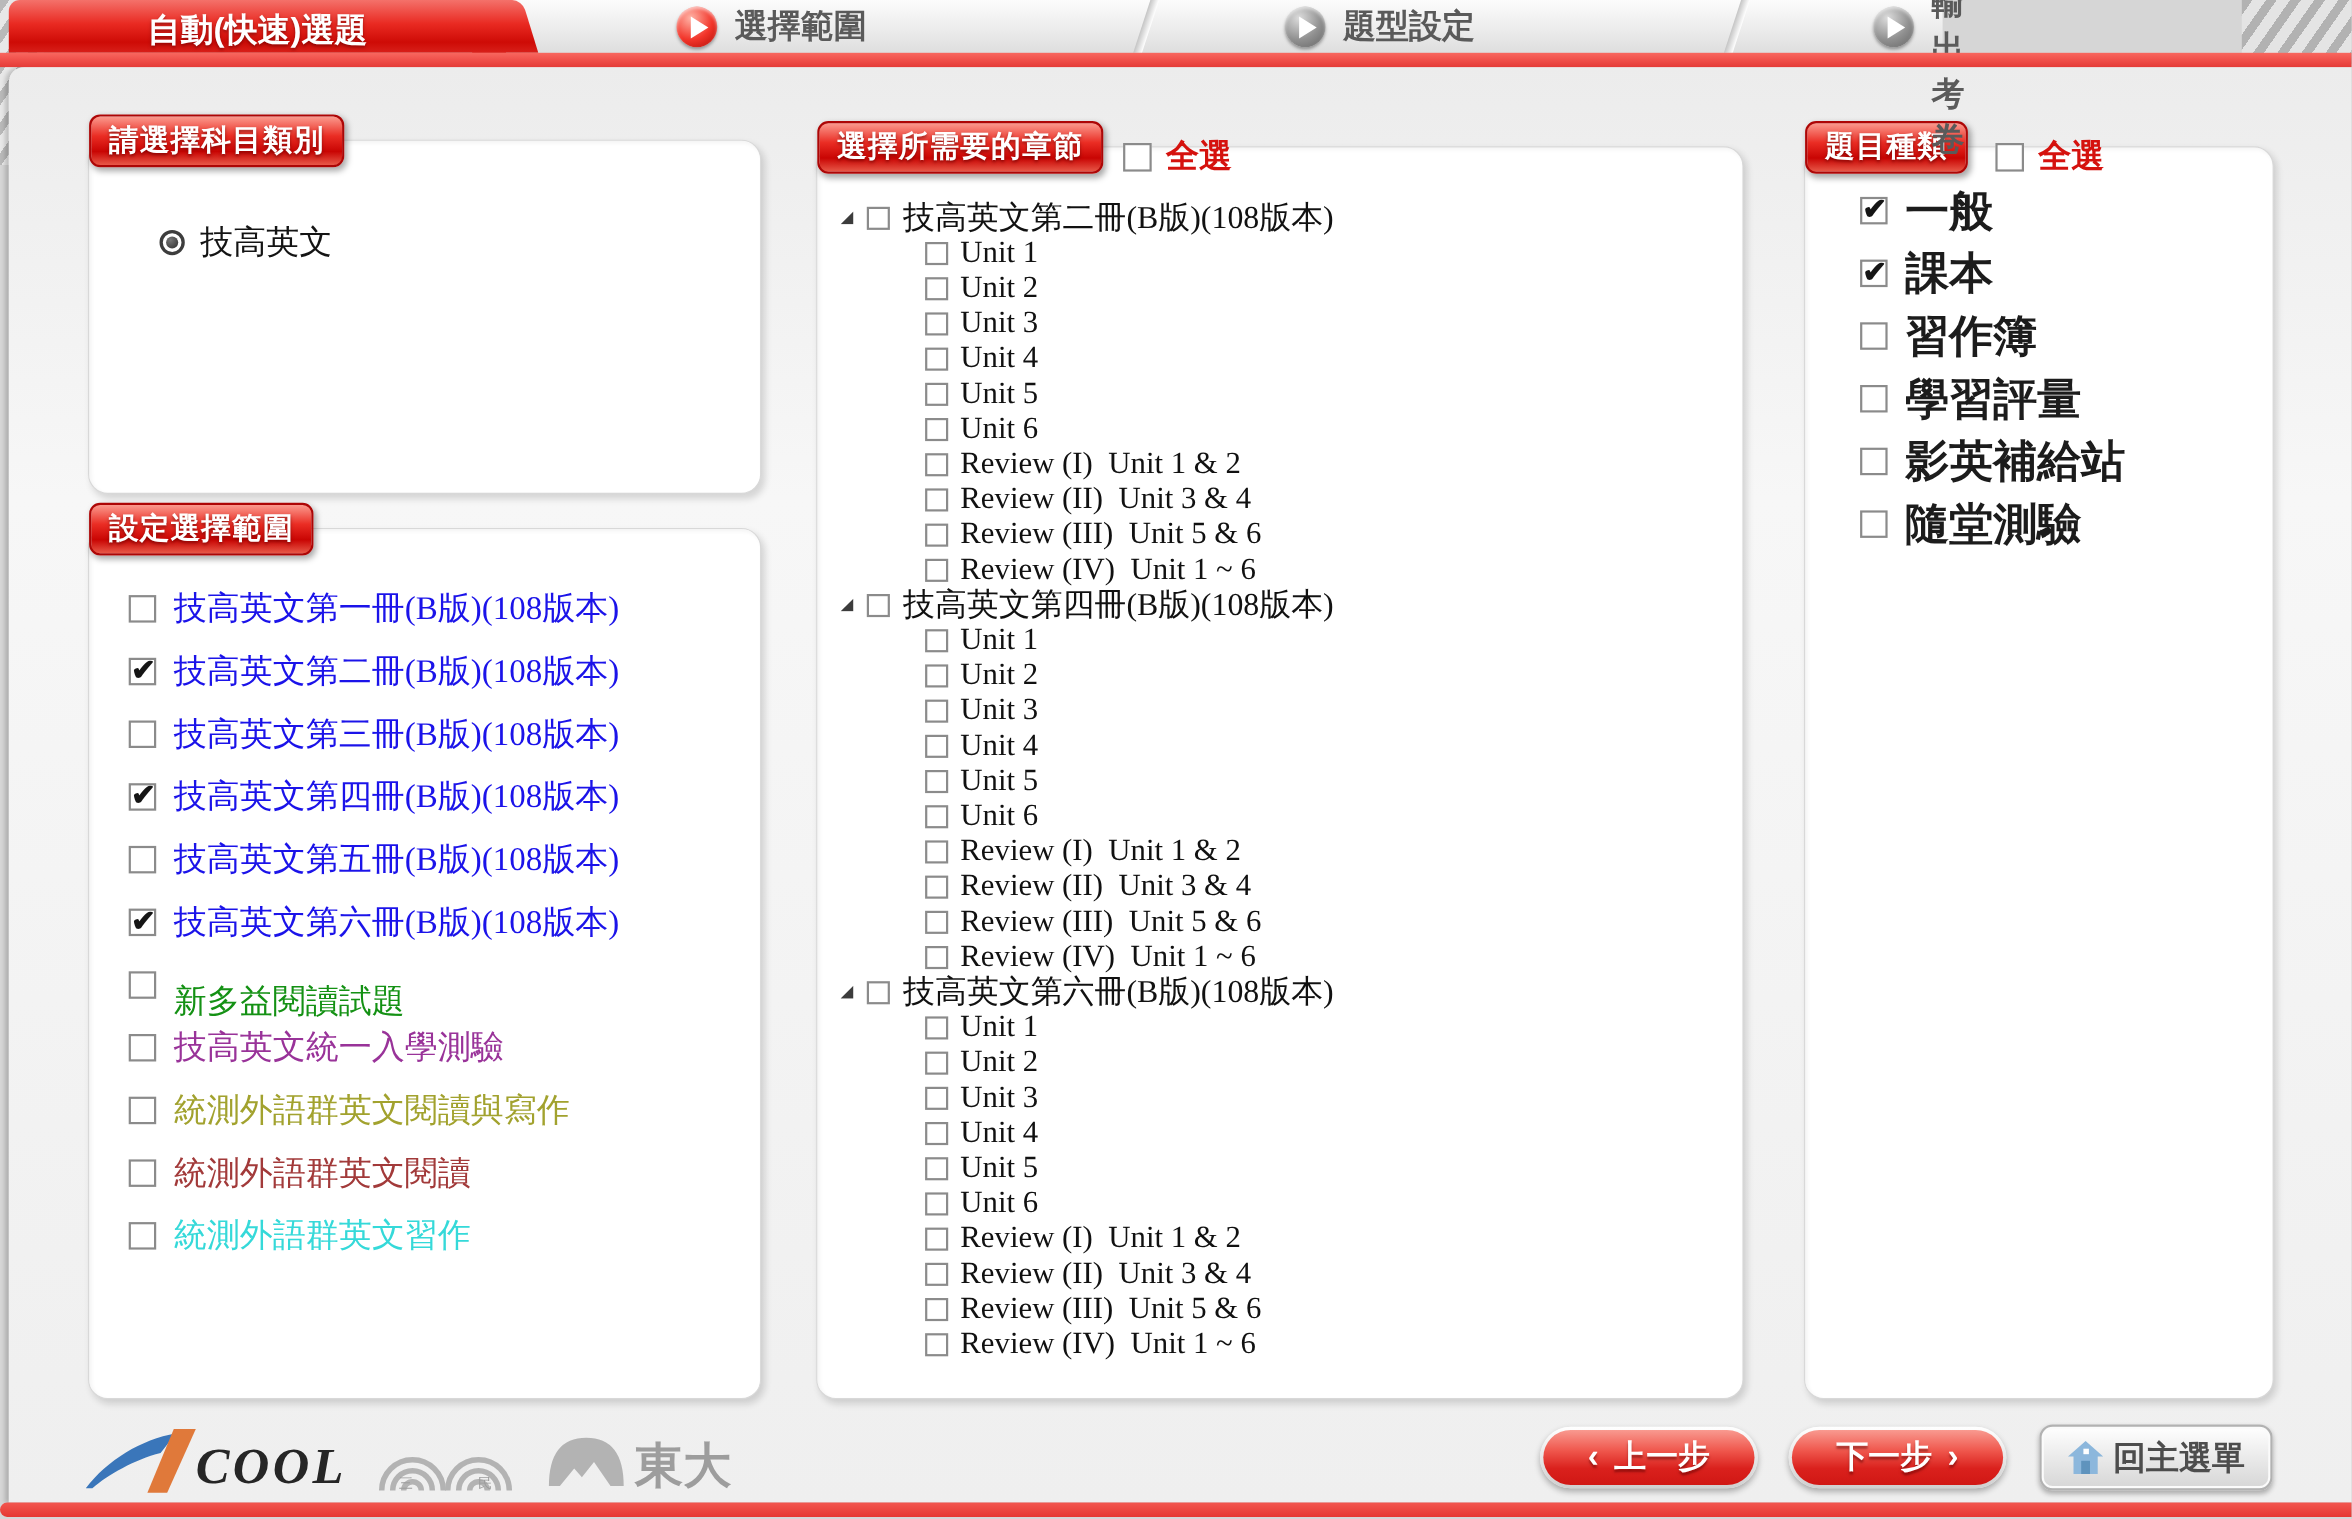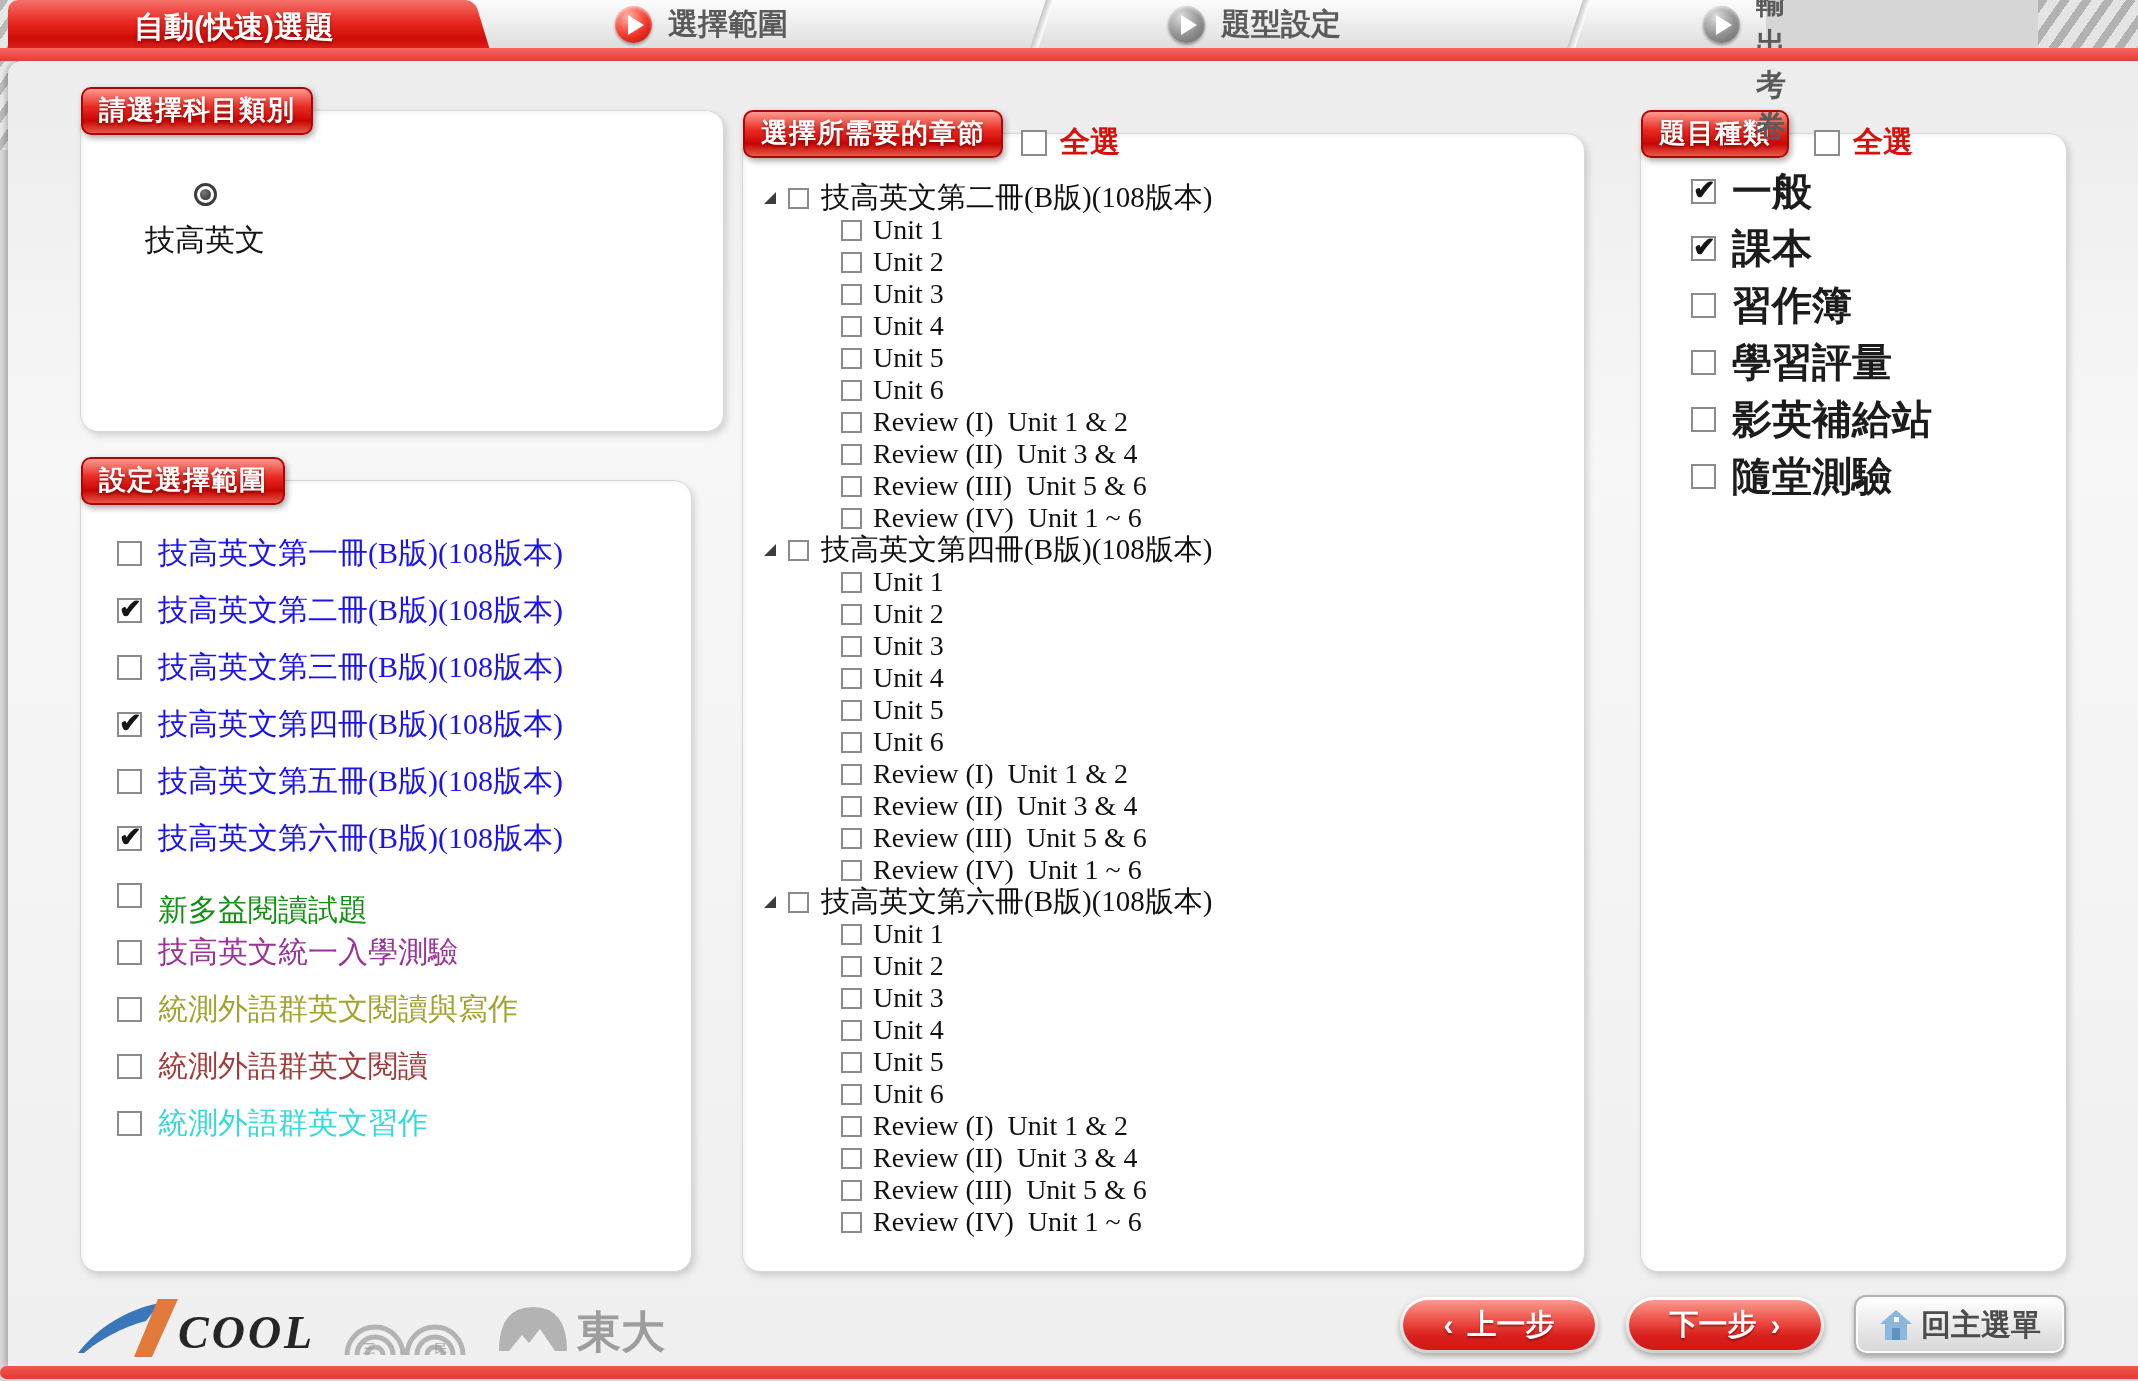--- a/index.html
+++ b/index.html
@@ -35,42 +35,42 @@
   #sep-1{left:1038px;} #sep-2{left:1575px;}
   #tab-underline{position:absolute;left:0;top:48px;width:2138px;height:13px;
         background:linear-gradient(#f8675f,#ee4b46 60%,#e43b37);z-index:4;}
   
   #sheet{position:absolute;left:8px;top:61px;width:2130px;height:1305px;
         background:linear-gradient(#ececec,#f7f7f7 30%,#efefef);
         border-top-left-radius:14px;box-shadow:-3px 0 4px rgba(0,0,0,.18);}
   
   .panel{position:absolute;background:#fff;border:1px solid #d8d8d8;border-radius:18px;
         box-shadow:3px 4px 7px rgba(0,0,0,.14), inset 2px 2px 4px rgba(0,0,0,.05);}
-  #panel-subject{left:72px;top:49px;width:610px;height:320px;padding-left:32px;}
+  #panel-subject{left:72px;top:66px;width:610px;height:320px;}
   #panel-range{left:72px;top:419px;width:610px;height:790px;}
   #panel-chapters{left:734px;top:72px;width:841px;height:1137px;}
   #panel-types{left:1632px;top:72px;width:425px;height:1137px;}
   .badge{position:absolute;top:-24px;left:0;padding:3px 16px 5px;color:#fff;
         font-size:27px;font-weight:bold;letter-spacing:1px;white-space:nowrap;
         background:linear-gradient(#fb9a8e,#ea2d24 40%,#c90503 72%,#e85848);
         border:2px solid #ad0606;border-radius:10px;
         box-shadow:2px 3px 6px rgba(0,0,0,.35);text-shadow:0 2px 3px rgba(90,0,0,.6);}
   
   .cb{flex:none;background:#fff;border:2px solid #8b8b8b;box-sizing:border-box;
       position:relative;display:inline-block;}
   .cb.big{width:25px;height:25px;}
   .cb.small{width:21px;height:21px;border-width:2px;}
   .cb.checked::after{content:"\2714";position:absolute;left:0px;top:-7px;
       font-size:27px;font-weight:bold;color:#151515;}
   .radio{width:23px;height:23px;border-radius:50%;border:3px solid #3d3d3d;background:#fff;
       box-sizing:border-box;position:relative;flex:none;}
   .radio.on::after{content:"";position:absolute;left:3px;top:3px;width:11px;height:11px;
       border-radius:50%;background:radial-gradient(circle at 35% 30%,#777,#2c2c2c);}
   
-  #subject-row{position:absolute;left:64px;top:72px;display:flex;align-items:center;gap:14px;flex-direction:column;}
+  #subject-row{position:absolute;left:64px;top:72px;display:flex;align-items:center;gap:14px;}
   #subject-row .lbl{font-size:30px;color:#141414;}
   
   #range-list{position:absolute;left:36px;top:44px;right:12px;}
   .range-row{height:57px;display:flex;align-items:center;gap:16px;}
   .range-row .lbl{font-family:"Liberation Serif","DejaVu Serif",serif;font-size:30px;}
   
   .select-all{position:absolute;top:-12px;display:flex;align-items:center;gap:13px;}
   #chapters-selectall{left:278px;} #types-selectall{left:173px;}
   .select-all .cb{width:26px;height:26px;}
   .select-all .lbl{font-size:30px;font-weight:bold;color:#d5120e;text-align:right;}

